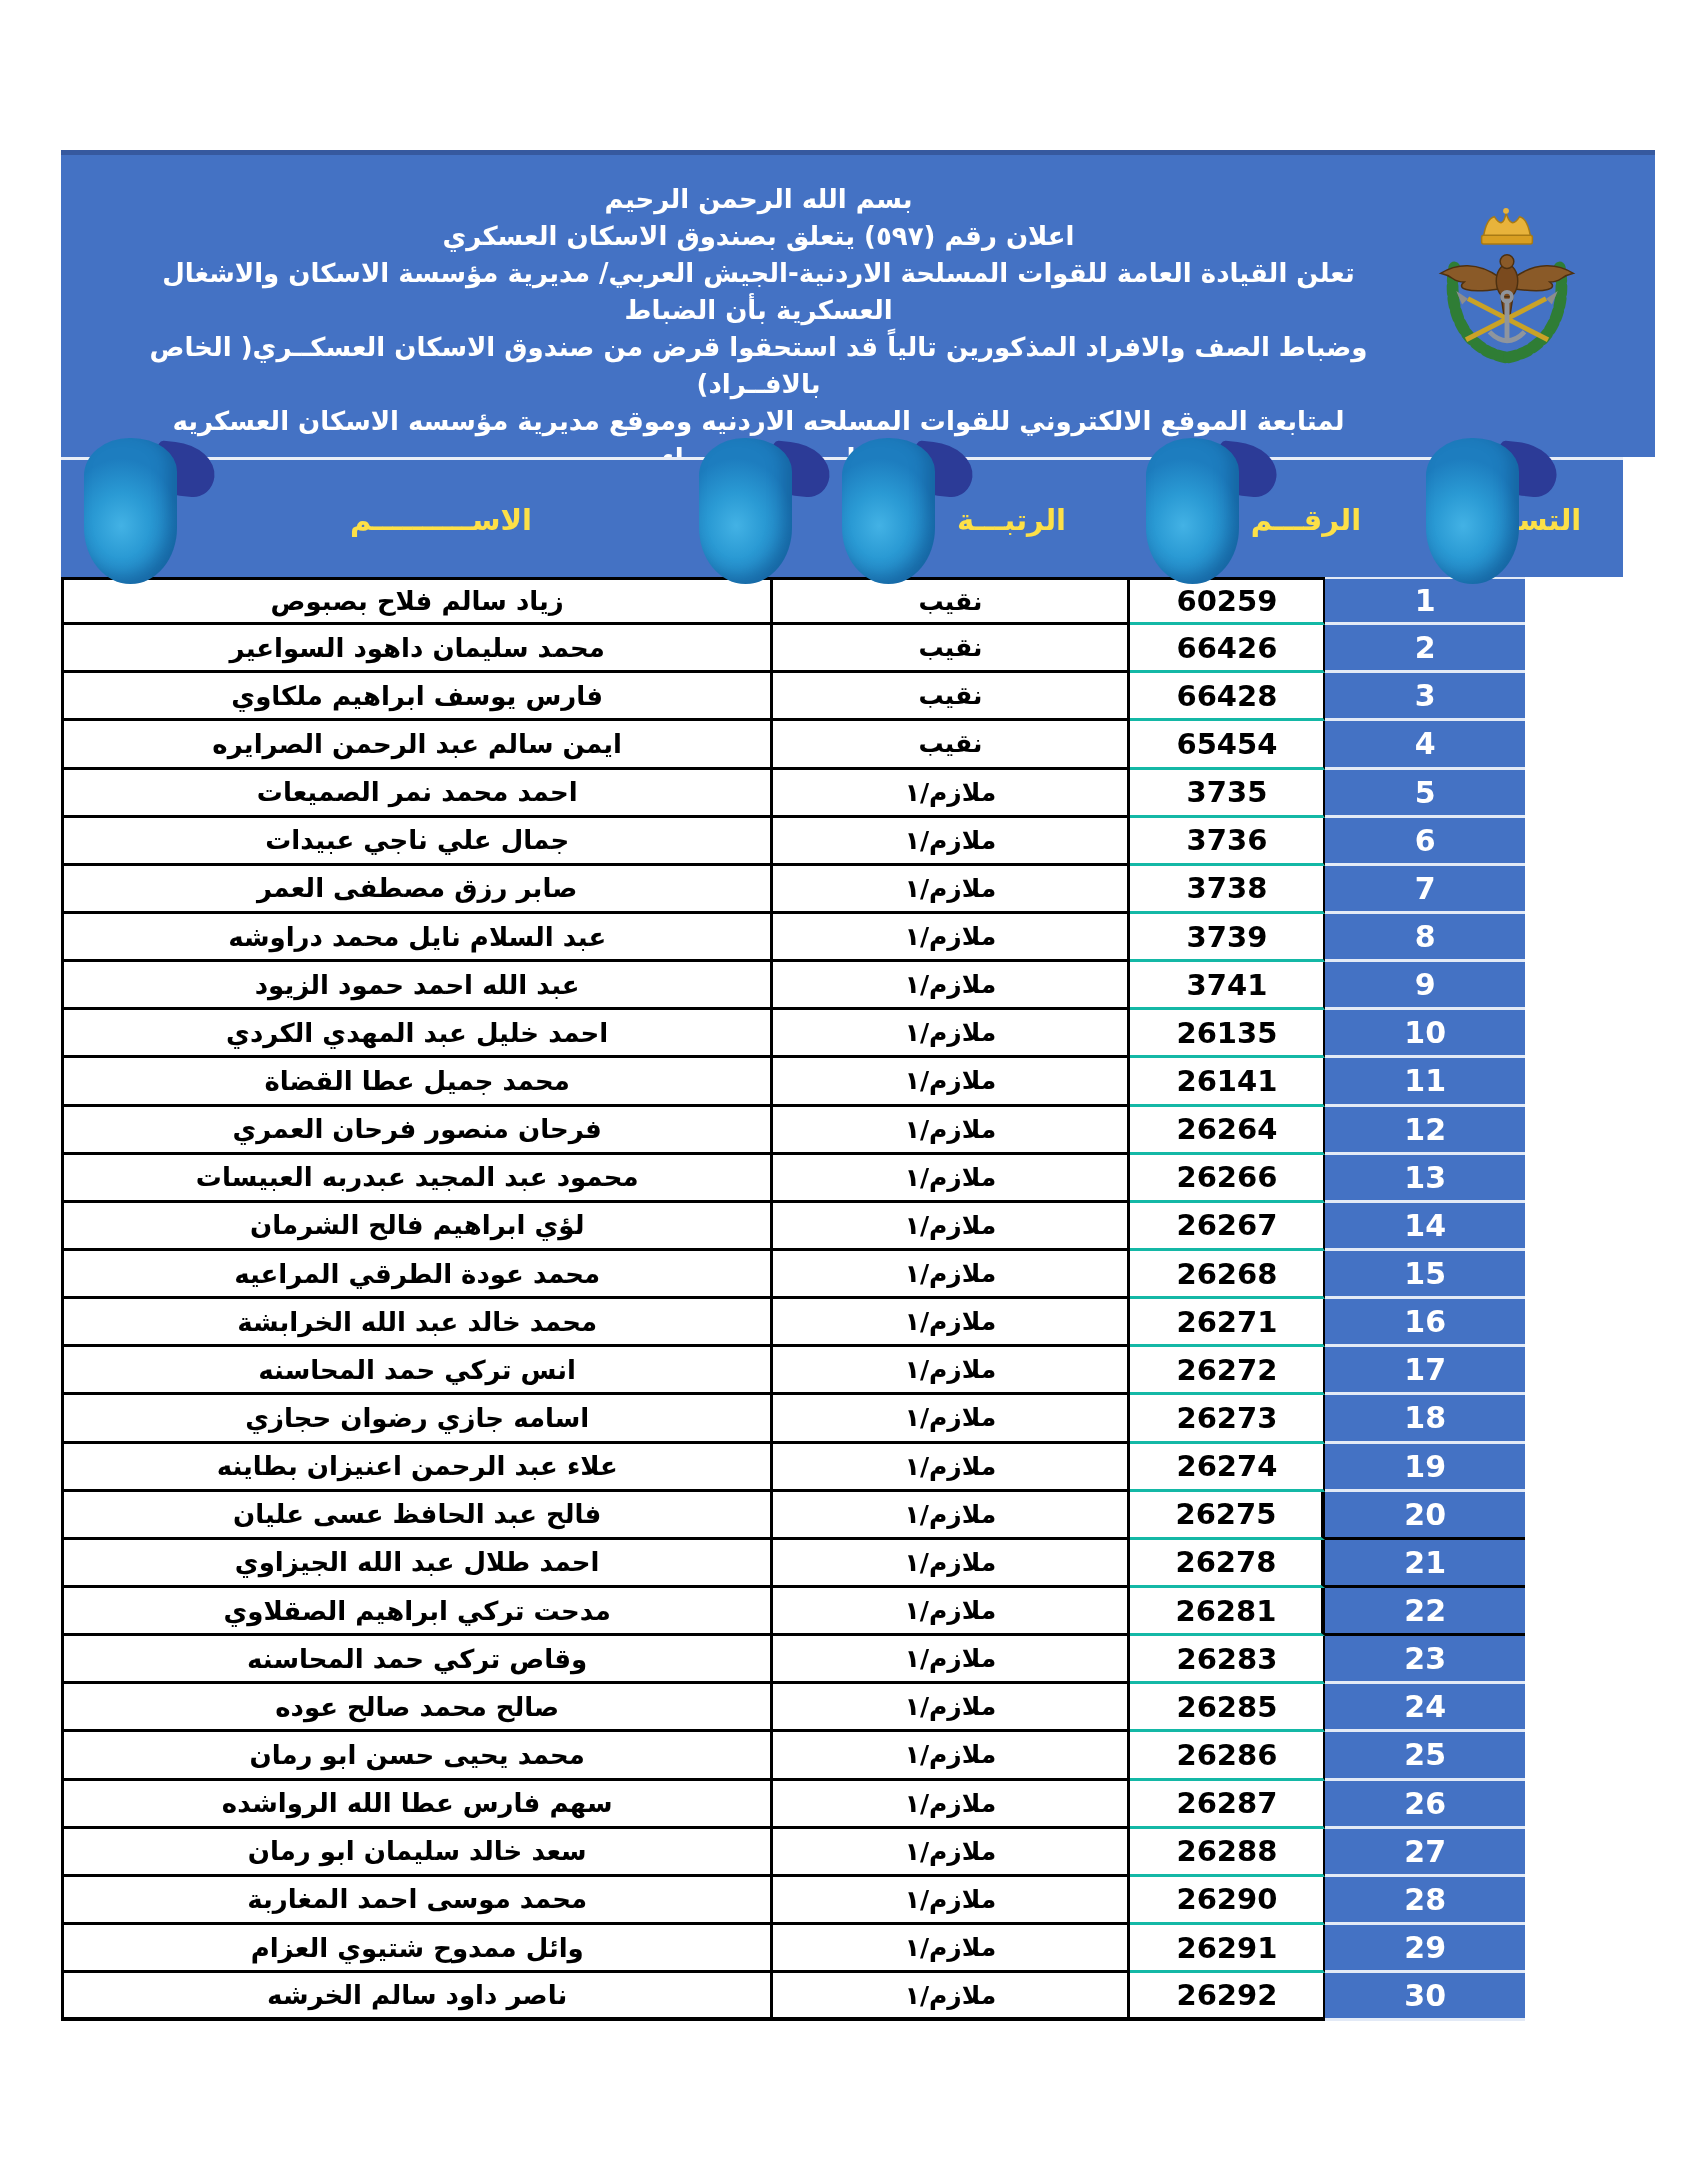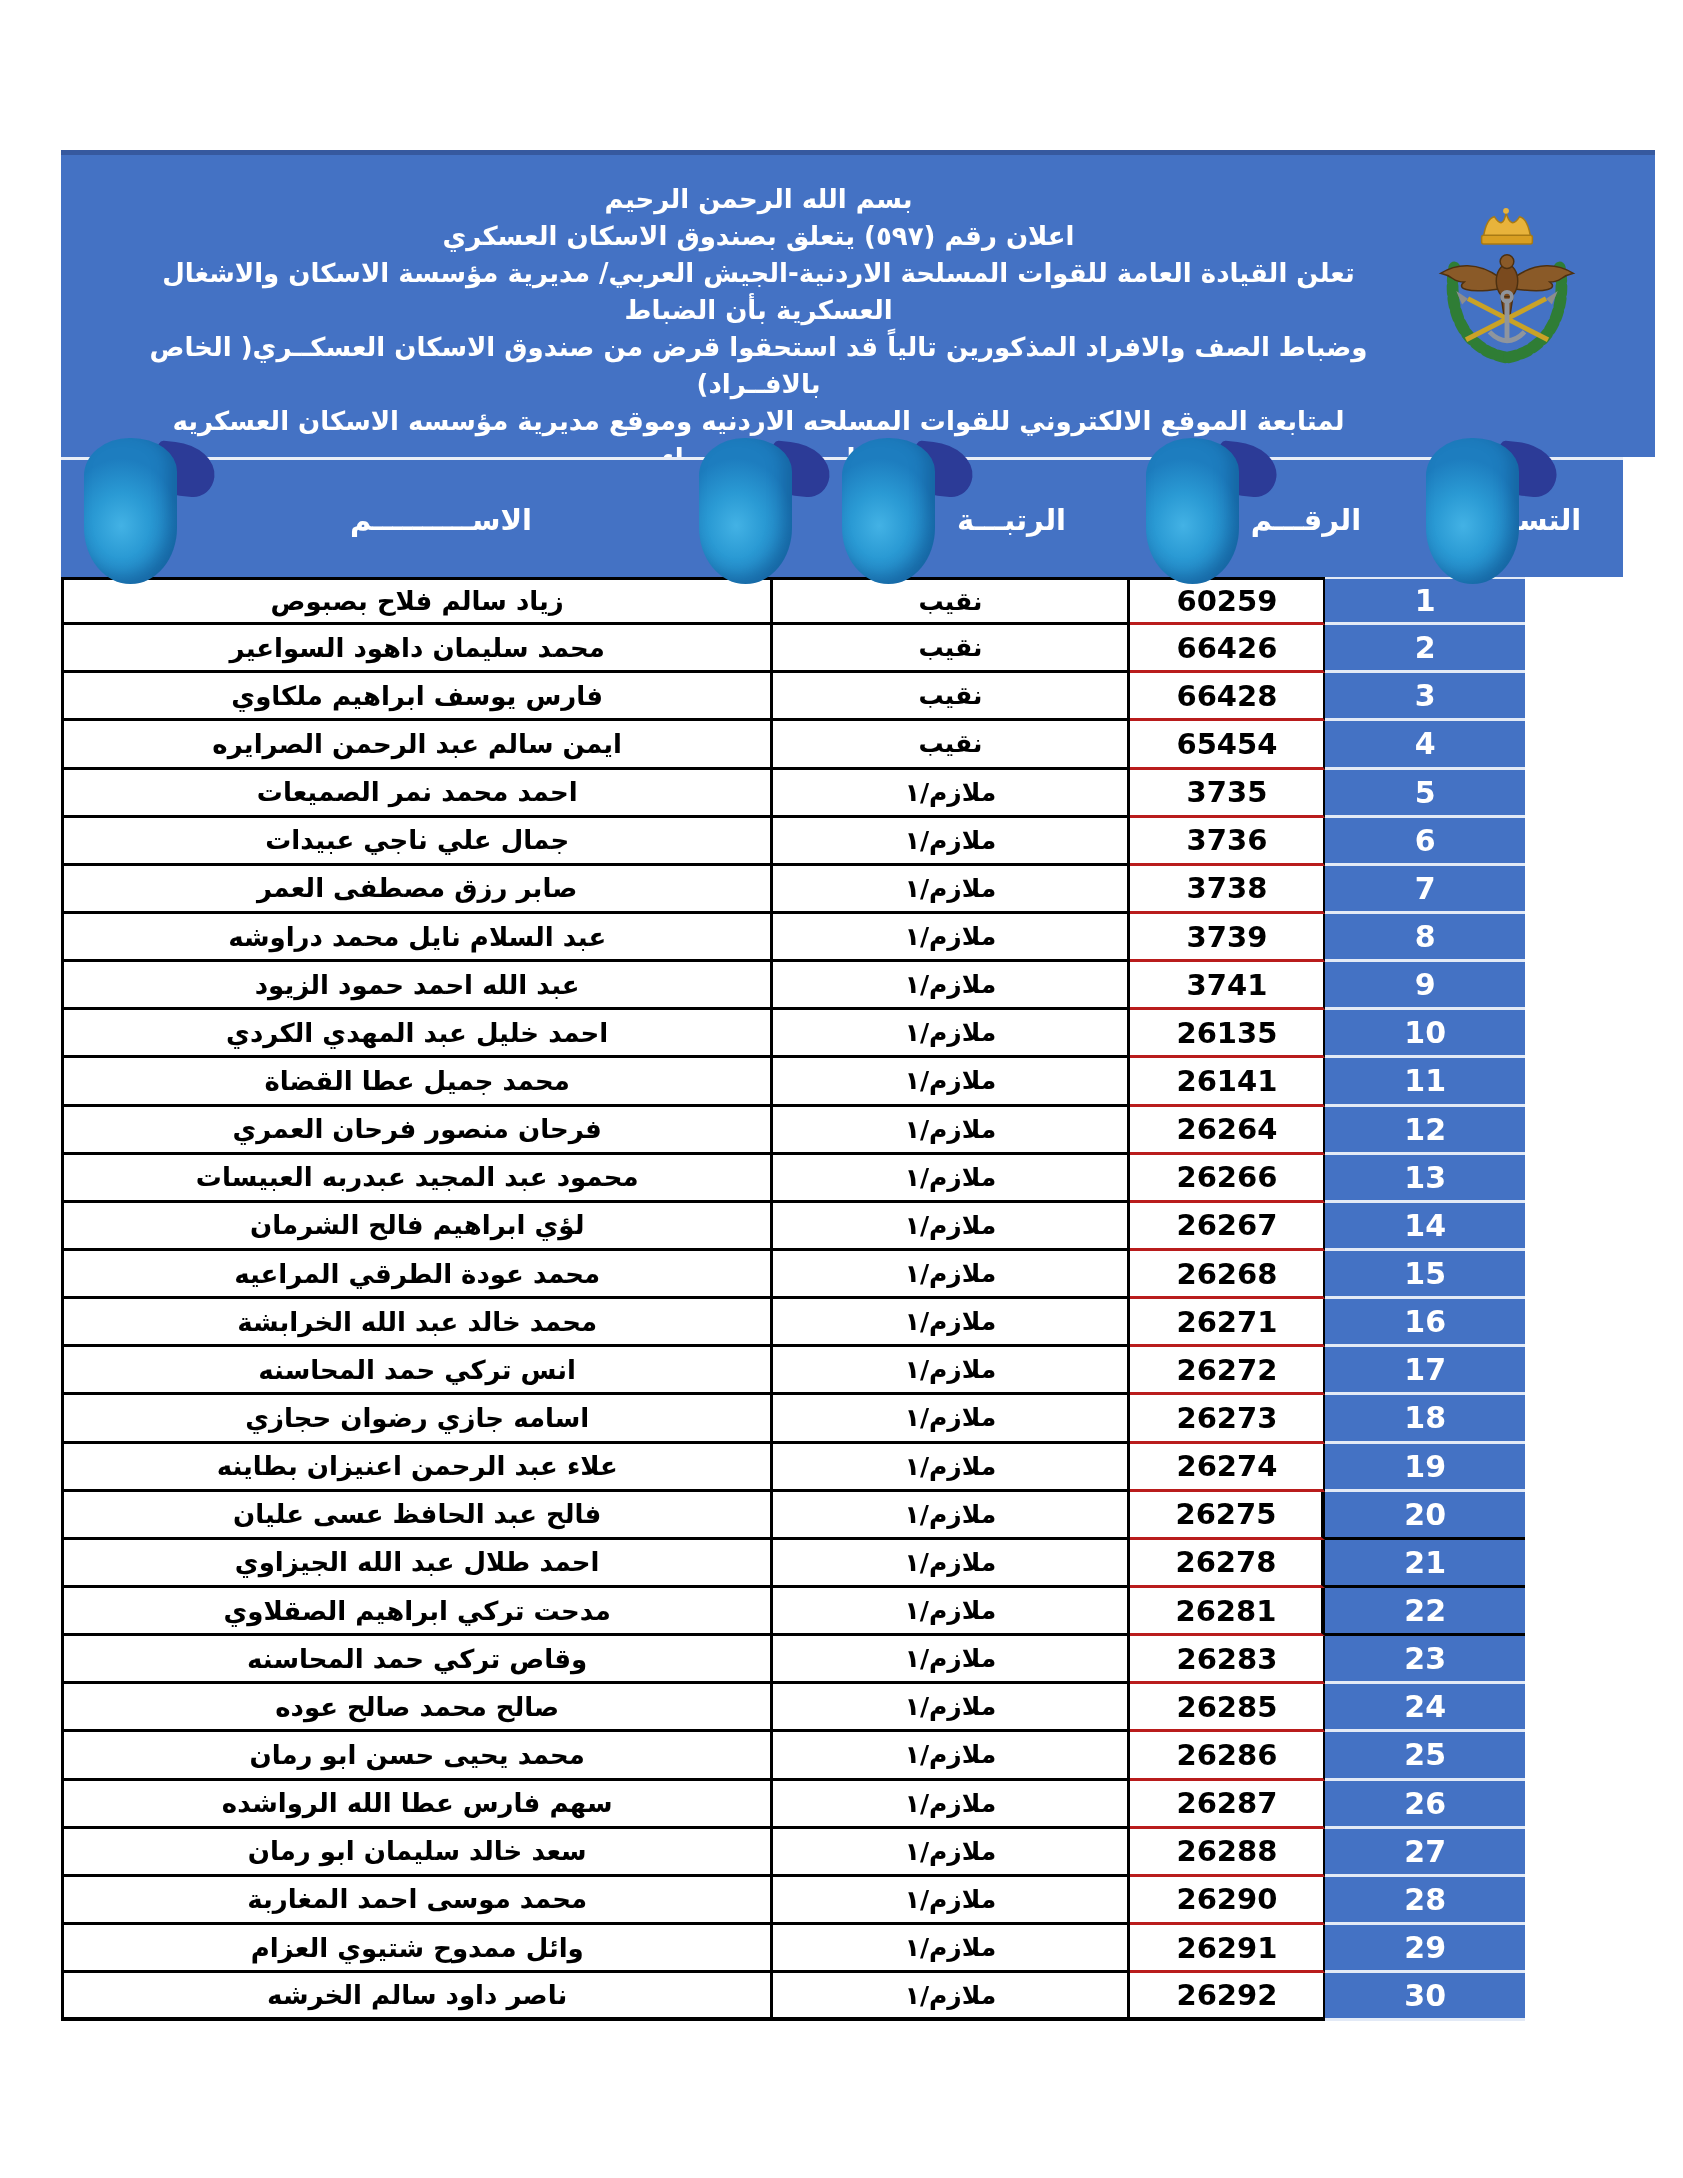--- a/index.html
+++ b/index.html
@@ -12,21 +12,21 @@
   .banner-text{position:absolute;top:26px;left:69px;width:1257px;text-align:center;}
   .banner-text div{color:#ffffff;font-weight:bold;font-size:26px;line-height:37px;direction:rtl;}
 
   
   .emblem{position:absolute;top:48px;right:69px;width:158px;height:166px;}
 
   
   .band{position:absolute;left:61px;top:457px;width:1562px;height:120px;
         background:#4472c4;border-top:3px solid #e9eef7;box-sizing:border-box;}
   .band .col-label{position:absolute;top:0;height:120px;display:flex;align-items:center;justify-content:center;
-        color:#ffffff;font-weight:bold;font-size:29px;direction:rtl;box-sizing:border-box;}
+        color:#fde047;font-weight:bold;font-size:29px;direction:rtl;box-sizing:border-box;}
   .lbl-name{left:0;width:760px;}
   .lbl-rank{left:760px;width:381px;}
   .lbl-number{left:1141px;width:208px;}
   .lbl-serial{left:1349px;width:213px;}
 
   
   .ribbon{position:absolute;top:438px;width:135px;height:146px;z-index:5;}
   .ribbon .curl{position:absolute;right:4px;top:5px;width:61px;height:53px;background:#2c3b97;
         border-radius:14% 86% 42% 58% / 32% 72% 52% 46%;transform:rotate(6deg);}
   .ribbon .rbody{position:absolute;left:0;top:0;width:93px;height:146px;
@@ -37,21 +37,21 @@
 
   
   .tbl{position:absolute;left:61px;top:577px;width:1464px;height:1444px;
        display:flex;flex-direction:column;}
   .trow{flex:1;display:flex;min-height:0;}
   .cell{box-sizing:border-box;display:flex;align-items:center;justify-content:center;
         font-weight:bold;color:#000;background:#fff;direction:rtl;}
   .cell.name{width:760px;border-left:3px solid #000;border-right:3px solid #000;
         border-bottom:3px solid #000;font-size:26px;}
   .cell.rank{width:381px;border-right:3px solid #000;border-bottom:3px solid #000;font-size:25px;}
-  .cell.number{width:208px;border-right:2px solid #000;border-bottom:3px solid #b91c1c;
+  .cell.number{width:208px;border-right:2px solid #000;border-bottom:3px solid #14b8a6;
         font-size:29px;direction:ltr;}
   .cell.serial{width:213px;background:#4472c4;color:#fff;font-size:30px;
         border-bottom:3px solid rgba(255,255,255,.85);direction:ltr;}
   .trow:first-child .cell.name,
   .trow:first-child .cell.rank,
   .trow:first-child .cell.number{border-top:3px solid #000;}
   .trow:first-child .cell.serial{border-top:2px solid rgba(255,255,255,.85);}
   .trow:last-child .cell.name,
   .trow:last-child .cell.rank,
   .trow:last-child .cell.number{border-bottom:4px solid #000;}

